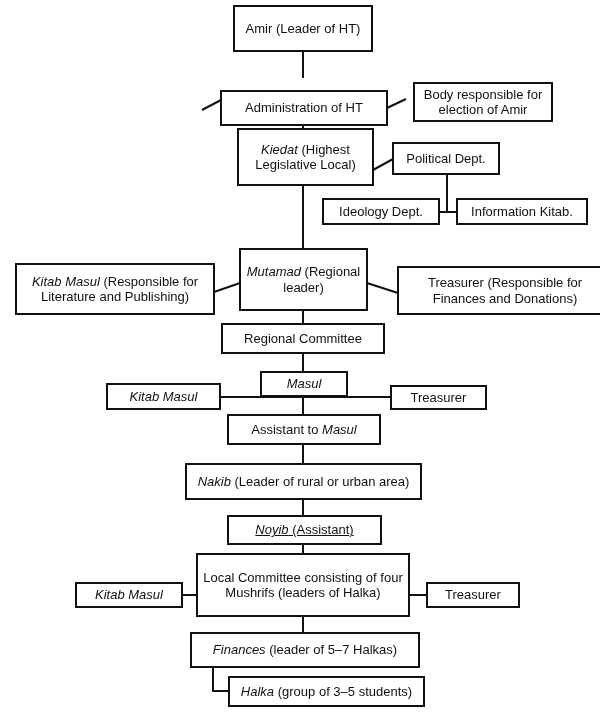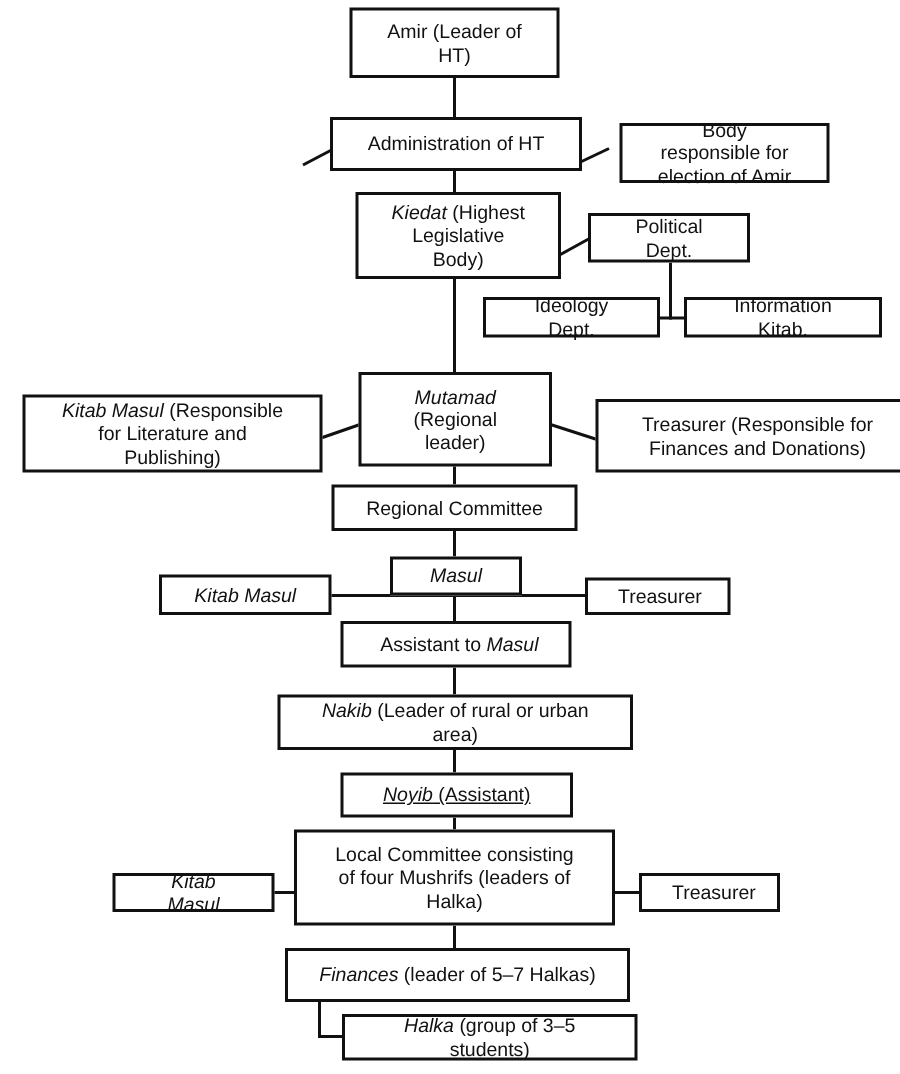--- a/index.html
+++ b/index.html
@@ -23,21 +23,21 @@
     box-sizing: border-box;
     border: 2px solid #111111;
     background: #ffffff;
     display: flex;
     align-items: center;
     justify-content: center;
     text-align: center;
     color: #111111;
     font-size: 13px;
     line-height: 1.18;
-    padding: 1px 20px;
+    padding: 1px 4px;
     z-index: 3;
   }
   .node .txt { display: block; width: 100%; }
   .node i { font-style: italic; }
   .line {
     position: absolute;
     background: #111111;
     z-index: 1;
   }
   .vline { width: 2px; }
@@ -83,31 +83,31 @@
     <line x1="387" y1="108" x2="406" y2="99"></line>
     <line x1="373" y1="170" x2="393" y2="159"></line>
     <line x1="214" y1="292" x2="240" y2="283"></line>
     <line x1="367" y1="283" x2="398" y2="293"></line>
   </svg>
 
   <div class="node" style="left:233px; top:5px; width:140px; height:47px;">
     <span class="txt">Amir (Leader of HT)</span>
   </div>
 
-  <div class="node" style="left:220px; top:78px; width:168px; height:36px;">
+  <div class="node" style="left:220px; top:90px; width:168px; height:36px;">
     <span class="txt">Administration of HT</span>
   </div>
 
 
   <div class="node" style="left:413px; top:82px; width:140px; height:40px;">
     <span class="txt">Body responsible for election of Amir</span>
   </div>
 
   <div class="node" style="left:237px; top:128px; width:137px; height:58px;">
-    <span class="txt"><i>Kiedat</i><span> (Highest Legislative Body)</span></span>
+    <span class="txt"><i>Kiedat</i><span> (Highest Legislative Local)</span></span>
   </div>
 
   <div class="node" style="left:392px; top:142px; width:108px; height:33px;">
     <span class="txt">Political Dept.</span>
   </div>
 
   <div class="node" style="left:322px; top:198px; width:118px; height:27px;">
     <span class="txt">Ideology Dept.</span>
   </div>
 
@@ -136,21 +136,21 @@
   </div>
 
   <div class="node" style="left:106px; top:383px; width:115px; height:27px;">
     <span class="txt"><i>Kitab Masul</i></span>
   </div>
 
   <div class="node" style="left:390px; top:385px; width:97px; height:25px;">
     <span class="txt">Treasurer</span>
   </div>
 
-  <div class="node" style="left:227px; top:414px; width:154px; height:31px;text-align:right;">
+  <div class="node" style="left:227px; top:414px; width:154px; height:31px;">
     <span class="txt"><span>Assistant to </span><i>Masul</i></span>
   </div>
 
   <div class="node" style="left:185px; top:463px; width:237px; height:37px;">
     <span class="txt"><i>Nakib</i><span> (Leader of rural or urban area)</span></span>
   </div>
 
   <div class="node" style="left:227px; top:515px; width:155px; height:30px;text-decoration:underline;">
     <span class="txt"><i>Noyib</i><span> (Assistant)</span></span>
   </div>

